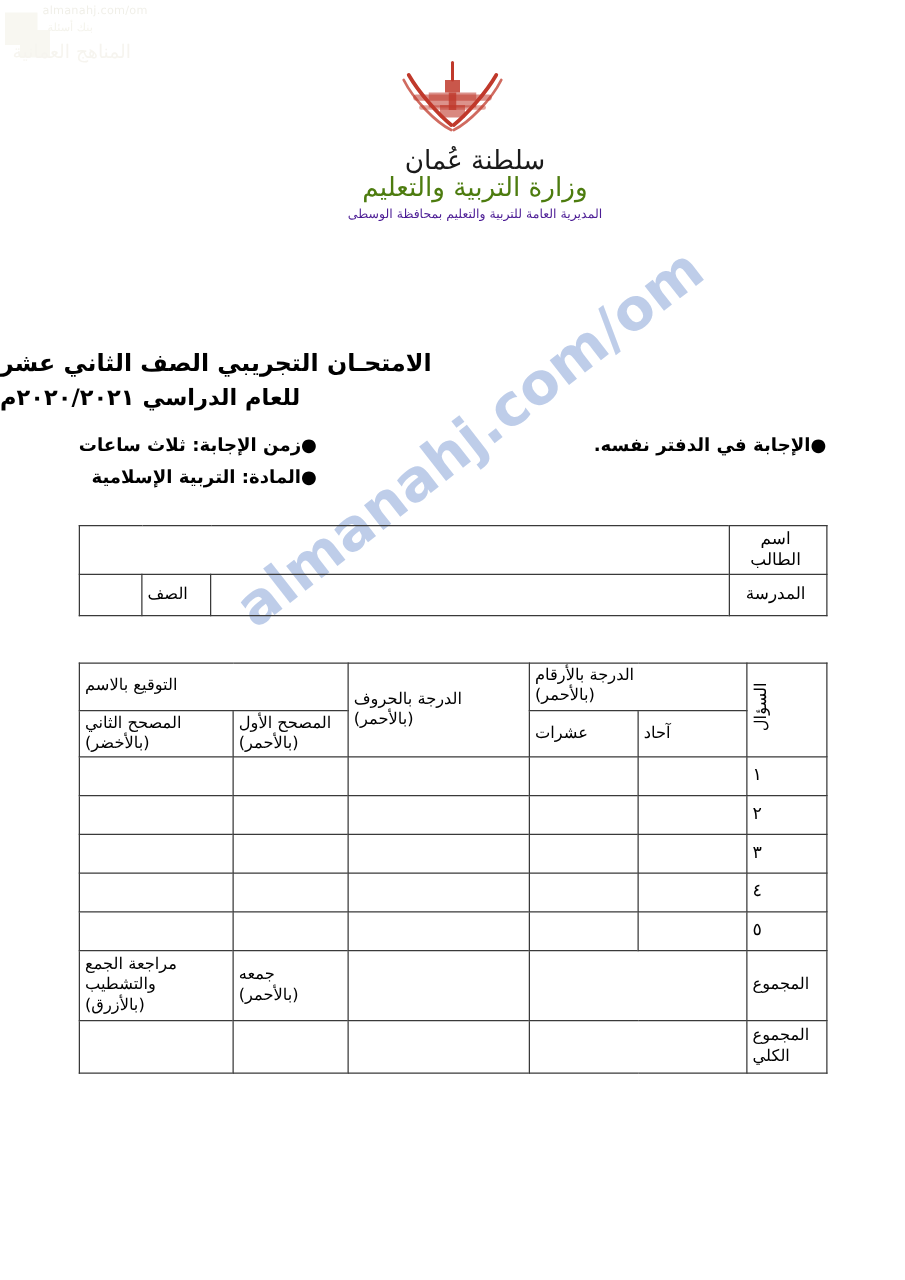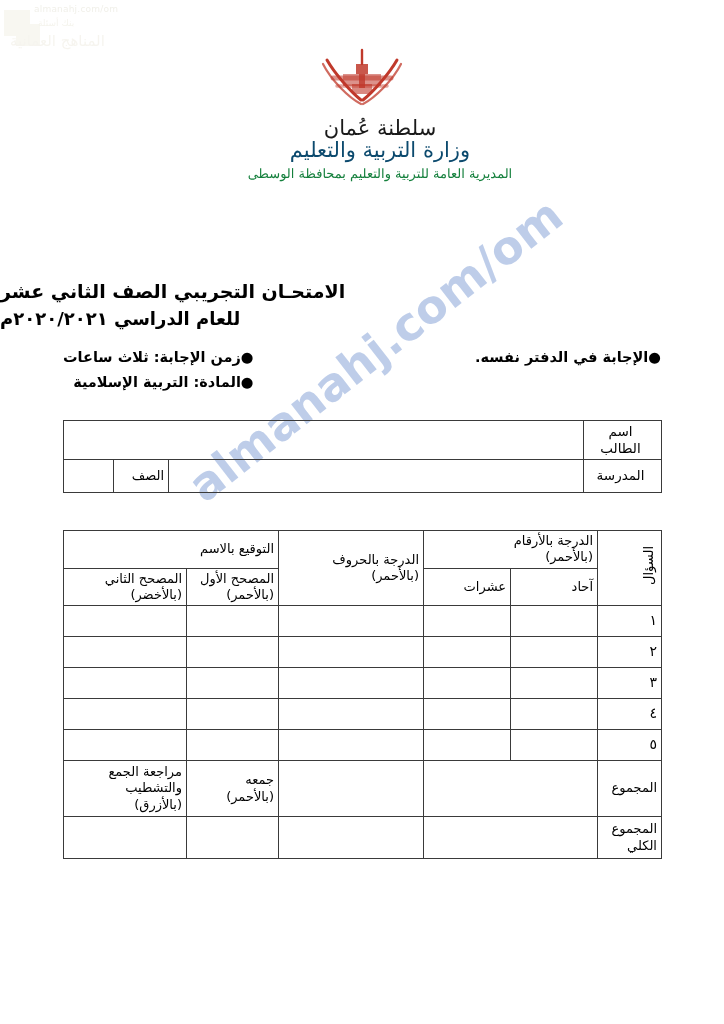--- a/index.html
+++ b/index.html
@@ -97,28 +97,28 @@
     padding-left: 36px;
   }
   .ministry-lines .ln1 {
     font-size: 21px;
     color: #1a1a1a;
     font-family: "DejaVu Serif", "Liberation Serif", serif;
     letter-spacing: 1px;
   }
   .ministry-lines .ln2 {
     font-size: 21px;
-    color: #0c4a6e;
+    color: #4d7c0f;
     font-family: "DejaVu Serif", "Liberation Serif", serif;
     margin-top: 1px;
     letter-spacing: 1px;
   }
   .ministry-lines .ln3 {
-    font-size: 13px;
-    color: #15803d;
+    font-size: 10px;
+    color: #4c1d95;
     font-family: "DejaVu Serif", "Liberation Serif", serif;
     margin-top: 6px;
   }
 
   
   .exam-title {
     position: absolute;
     left: 0;
     right: 0;
     top: 250px;
@@ -148,21 +148,21 @@
   .info-col div { white-space: nowrap; }
 
   
   table {
     border-collapse: collapse;
     position: absolute;
     table-layout: fixed;
   }
   table td {
     border: 1.3px solid #3a3a3a;
-    text-align: right;
+    text-align: left;
     vertical-align: middle;
     font-size: 13px;
     padding: 2px 4px;
     line-height: 1.25;
   }
 
   #student-table {
     left: 63px;
     top: 420px;
     width: 598px;

